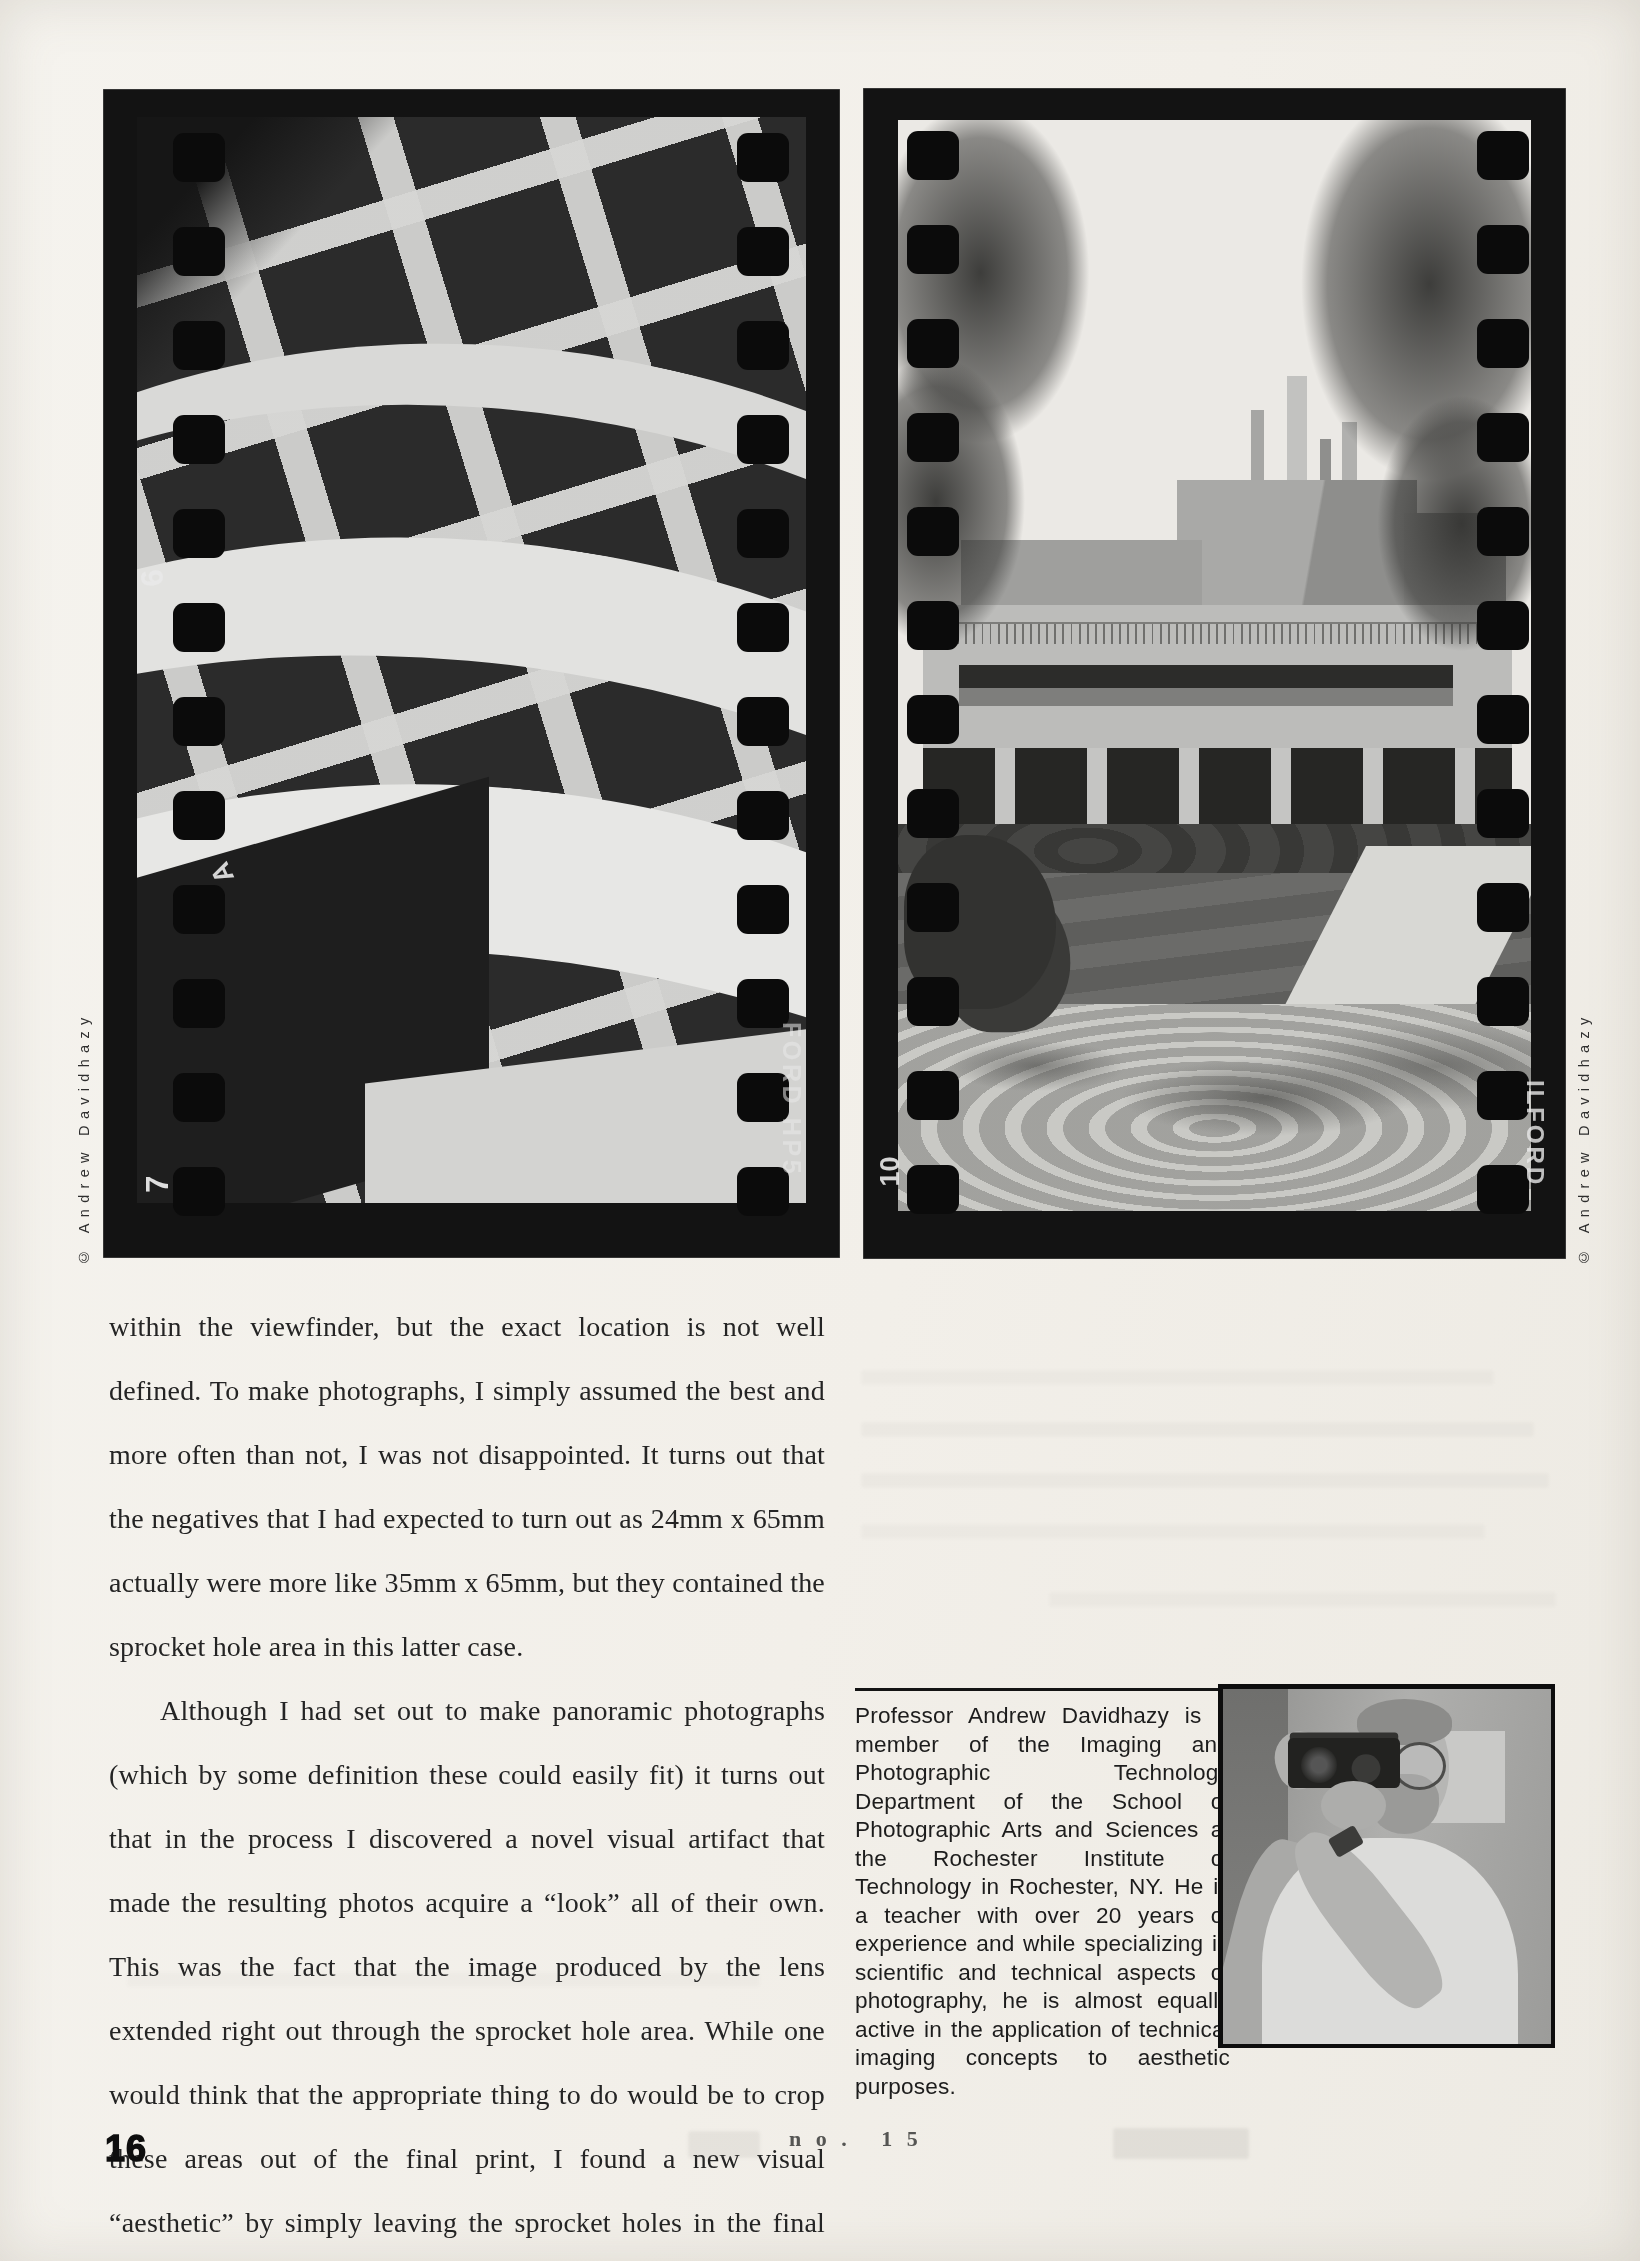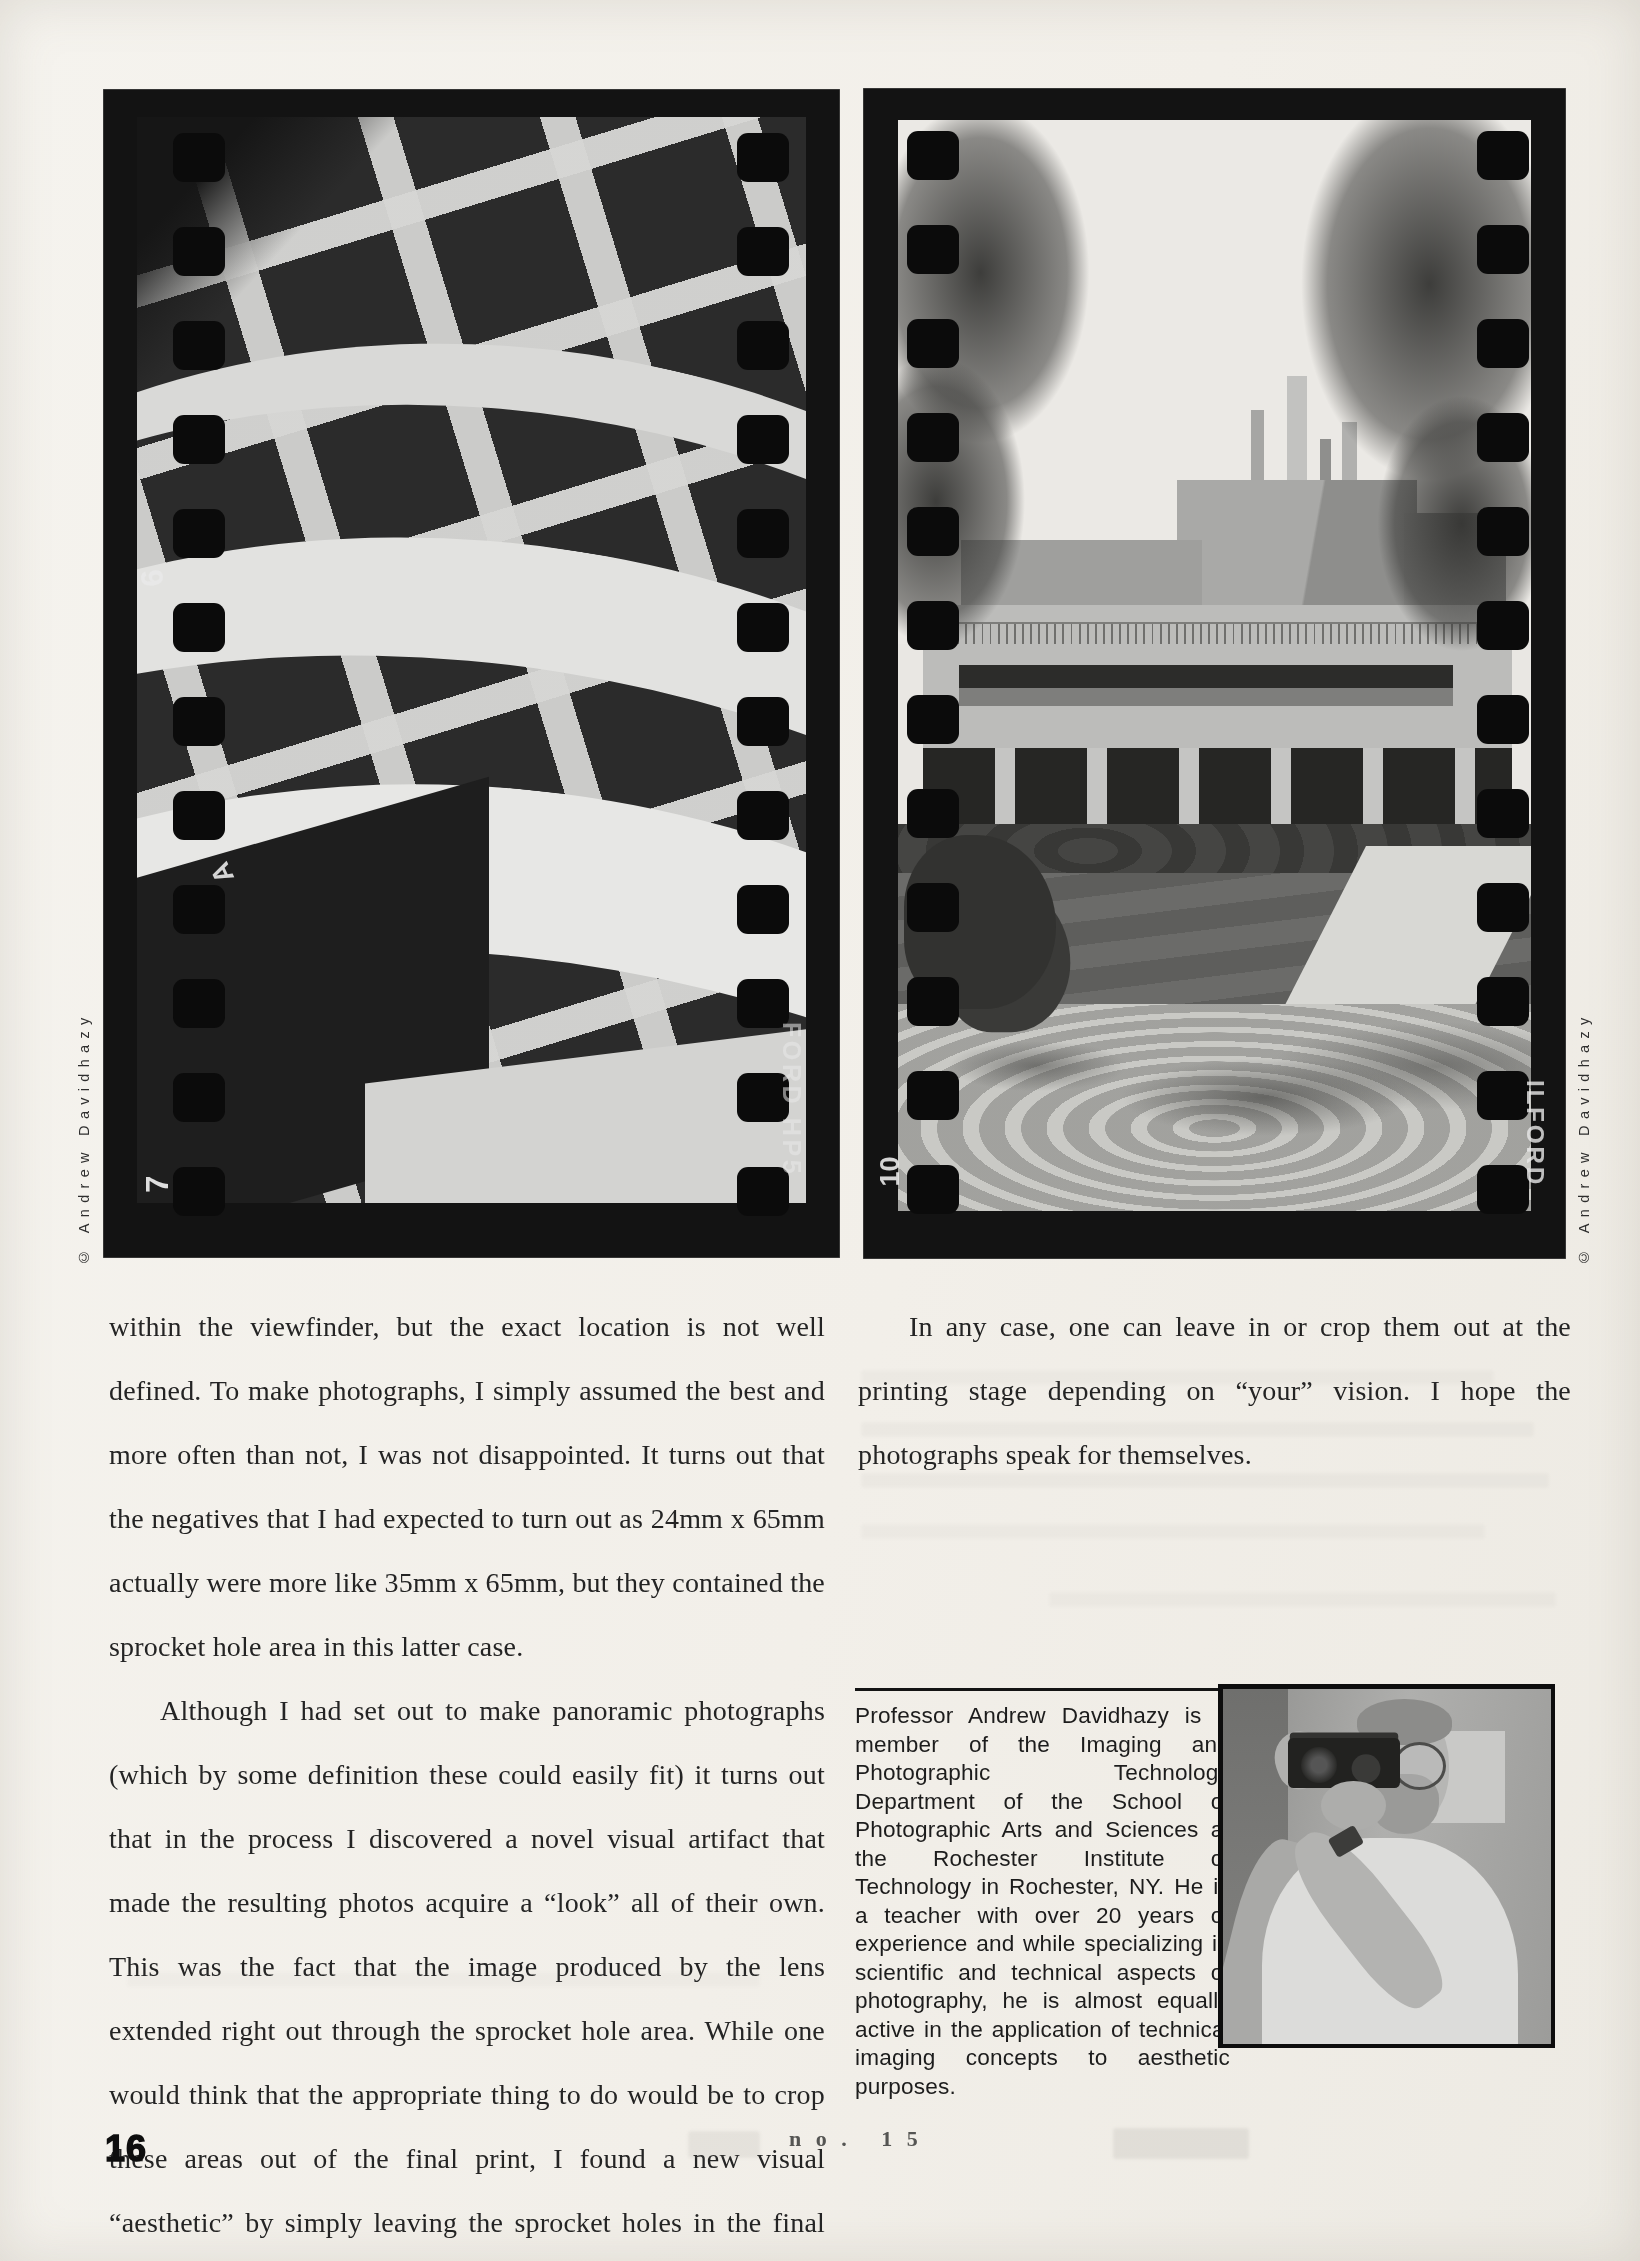--- a/index.html
+++ b/index.html
@@ -264,23 +264,20 @@
       </div>
     <span class="edge-mark n10">10</span>
     <span class="edge-mark rbrand">ILFORD</span>
   </div>
   <span class="credit credit-right">© Andrew Davidhazy</span>
 
   <div class="col col-left">
     <p>within the viewfinder, but the exact location is not well defined.  To make photographs, I simply assumed the best and more often than not, I was not disappointed.  It turns out that the negatives that I had expected to turn out as 24mm x 65mm actually were more like 35mm x 65mm, but they contained the sprocket hole area in this latter case.</p>
     <p class="ind">Although I had set out to make panoramic photographs (which by some definition these could easily fit) it turns out that in the process I discovered a novel visual artifact that made the resulting photos acquire a “look” all of their own.  This was the fact that the image produced by the lens extended right out through the sprocket hole area.  While one would think that the appropriate thing to do would be to crop these areas out of the final print, I found a new visual “aesthetic” by simply leaving the sprocket holes in the final pictures and utilizing them as an element of composition.</p>
   </div>
-  <div class="col col-right">
-    <p class="ind">In any case, one can leave in or crop them out at the printing stage depending on “your” vision.  I hope the photographs speak for themselves.</p>
-  </div>
 
   <div class="bio-rule"></div>
   <div class="bio">Professor Andrew Davidhazy is a member of the Imaging and Photographic Technology Department of the School of Photographic Arts and Sciences at the Rochester Institute of Technology in Rochester, NY.  He is a teacher with over 20 years of experience and while specializing in scientific and technical aspects of photography, he is almost equally active in the application of technical imaging concepts to aesthetic purposes.</div>
 
   <div class="portrait">
     <div class="pphoto">
       <div class="pp pwallL"></div>
       <div class="pp pwin"></div>
       <div class="pp parmL"></div>
       <div class="pp pshirt"></div>

